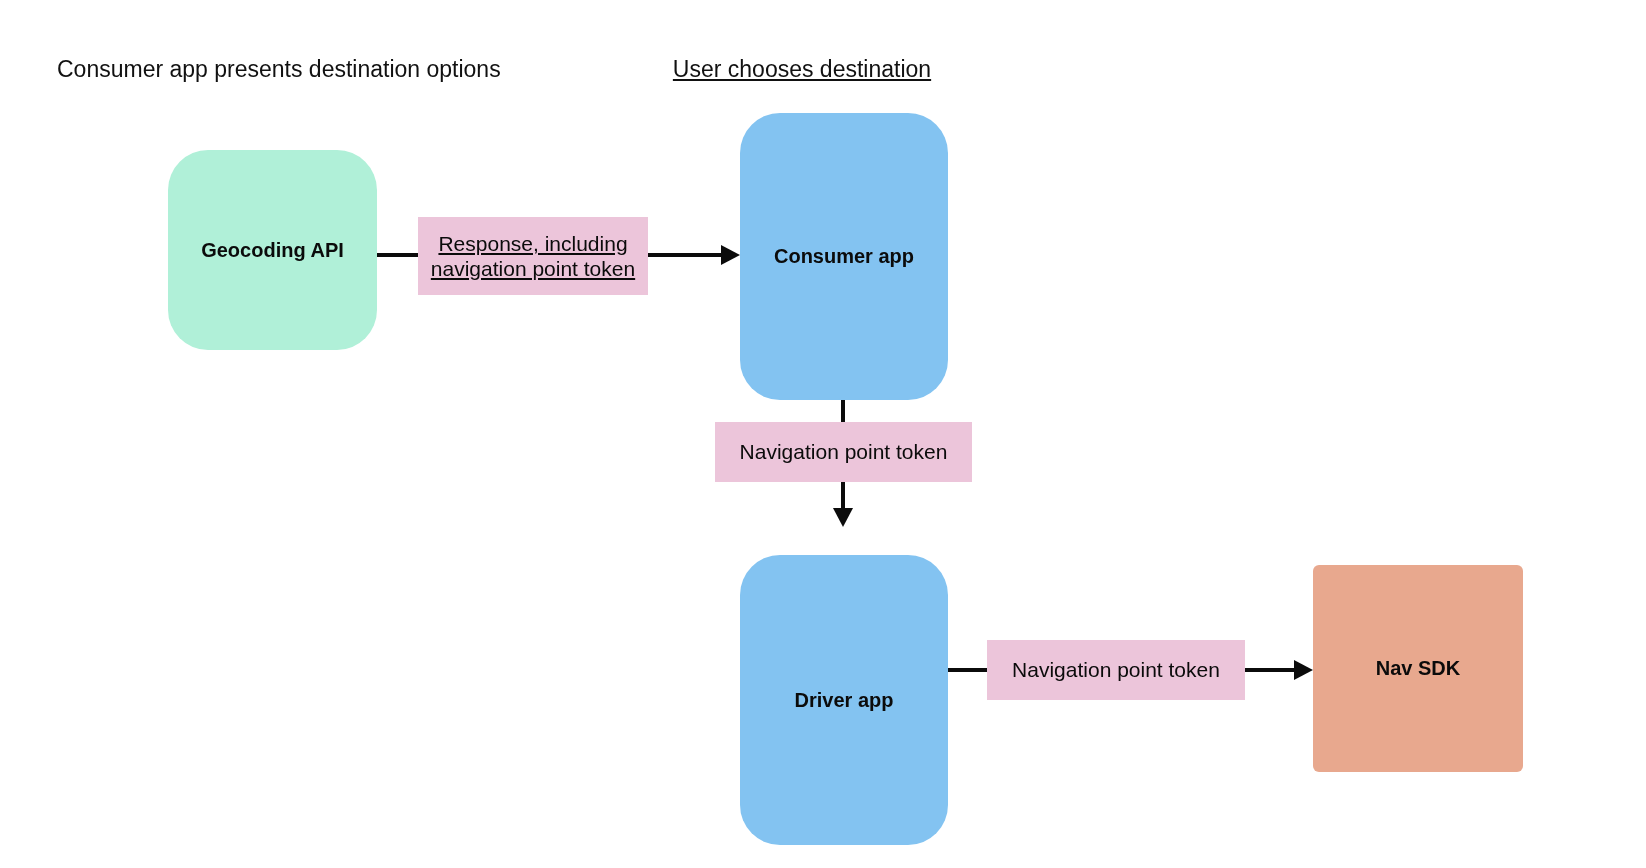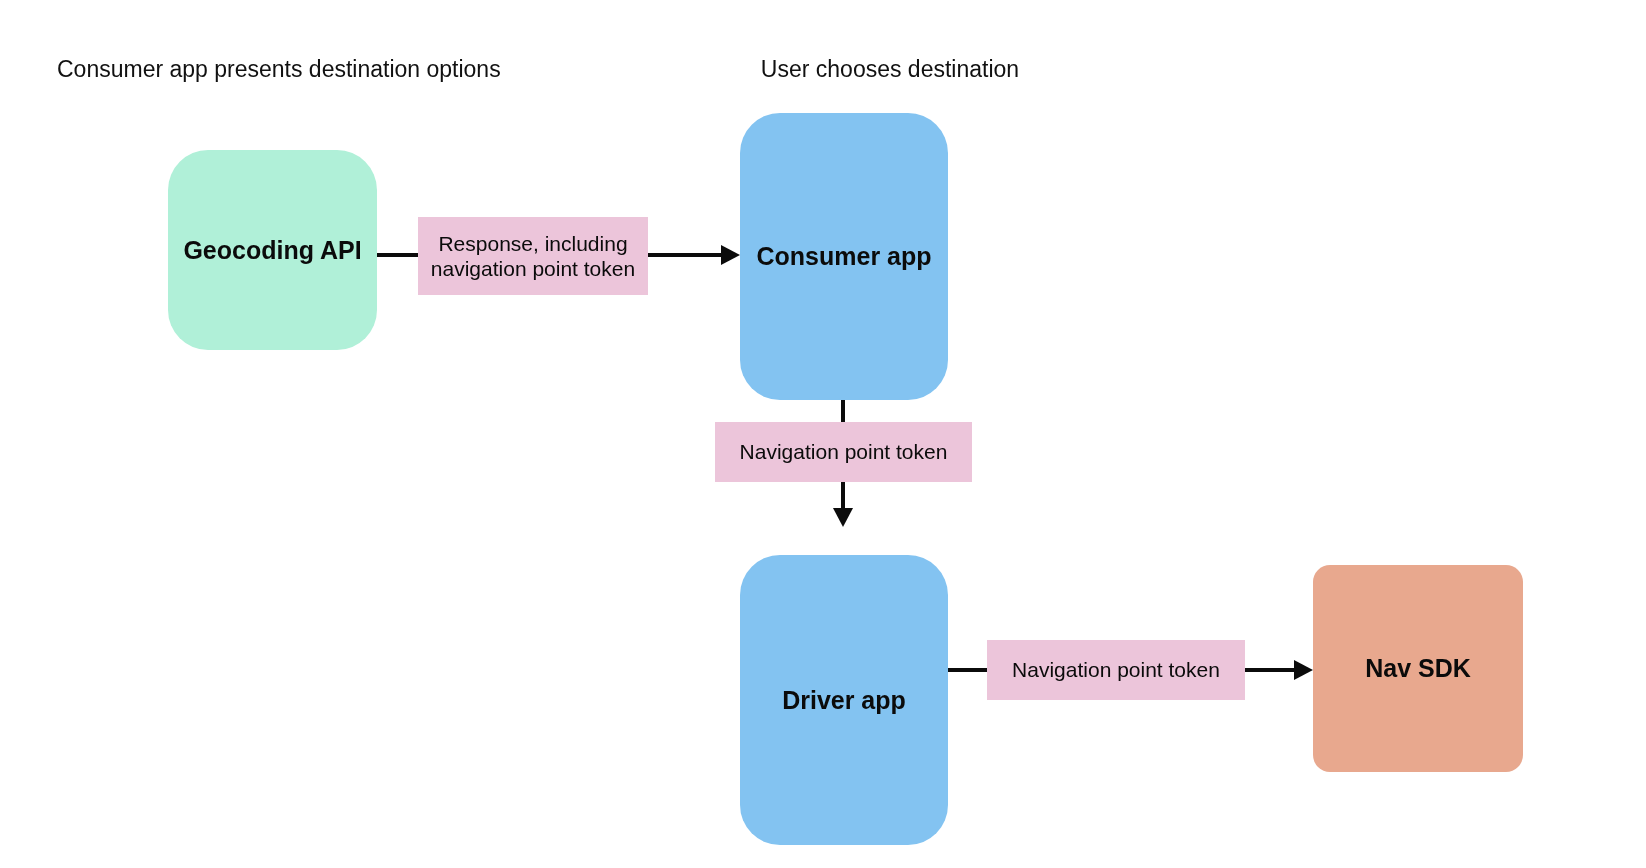--- a/index.html
+++ b/index.html
@@ -16,40 +16,40 @@
   
   .heading {
     position: absolute;
     top: 56px;
     font-size: 23px;
     font-weight: 400;
     color: #111111;
     white-space: nowrap;
   }
   #heading-1 { left: 57px; }
-  #heading-2 { left: 890px; transform: translateX(-50%); }
+  #heading-2 { left: 802px; transform: translateX(-50%); text-decoration: underline; }
   #heading-3 { left: 1208px; }
 
   
   .node {
     position: absolute;
     border-radius: 40px;
     display: flex;
     align-items: center;
     justify-content: center;
-    font-size: 25px;
+    font-size: 20px;
     font-weight: 700;
     color: #0b0b0b;
     z-index: 2;
     text-align: center;
   }
   #node-geocoding-api { left: 168px; top: 150px; width: 209px; height: 200px; }
   #node-consumer-app  { left: 740px; top: 113px; width: 208px; height: 287px; }
   #node-driver-app    { left: 740px; top: 555px; width: 208px; height: 290px; }
-  #node-nav-sdk       { left: 1313px; top: 565px; width: 210px; height: 207px; border-radius: 17px; }
+  #node-nav-sdk       { left: 1313px; top: 565px; width: 210px; height: 207px; border-radius: 6px; }
 
   
   .edge-line {
     position: absolute;
     background: #0b0b0b;
     z-index: 1;
   }
   #edge-line-1 { left: 377px; top: 253px; width: 347px; height: 4px; }
   #edge-line-2 { left: 841px; top: 400px; width: 4px;  height: 111px; }
   #edge-line-3 { left: 948px; top: 668px; width: 349px; height: 4px; }
@@ -95,21 +95,21 @@
 </head>
 <body>
 
 <div class="canvas">
 
   <div class="heading" id="heading-1">Consumer app presents destination options</div>
   <div class="heading" id="heading-2">User chooses destination</div>
 
   <div class="edge-line" id="edge-line-1"></div>
   <div class="arrowhead-right" id="arrowhead-1"></div>
-  <div class="edge-label" id="edge-label-1" style="background: rgb(236, 197, 218);">Response, including navigation point token</div>
+  <div class="edge-label" id="edge-label-1" style="background: rgb(236, 197, 218); text-decoration: underline;">Response, including navigation point token</div>
 
   <div class="edge-line" id="edge-line-2"></div>
   <div class="arrowhead-down" id="arrowhead-2"></div>
   <div class="edge-label" id="edge-label-2" style="background: rgb(236, 197, 218);">Navigation point token</div>
 
   <div class="edge-line" id="edge-line-3"></div>
   <div class="arrowhead-right" id="arrowhead-3"></div>
   <div class="edge-label" id="edge-label-3" style="background: rgb(236, 197, 218);">Navigation point token</div>
 
   <div class="node" id="node-geocoding-api" style="background: rgb(176, 240, 216);">Geocoding API</div>

